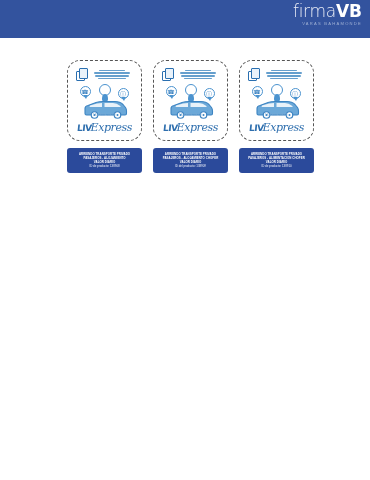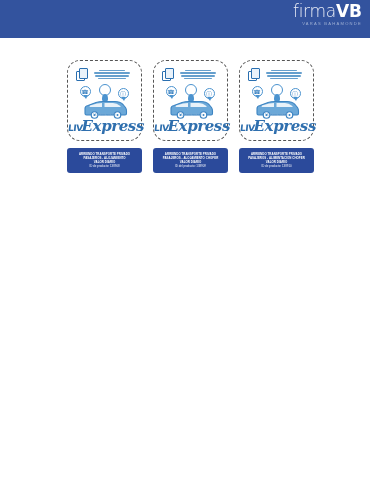--- a/index.html
+++ b/index.html
@@ -216,22 +216,22 @@
     display: inline-block;
     font-size: 9px;
     font-weight: 700;
     color: #2f6fae;
     font-family: "DejaVu Sans", sans-serif;
     letter-spacing: -0.5px;
     transform: skewX(-6deg);
   }
   .cb-word {
     display: inline-block;
-    font-size: 15px;
-    font-weight: 700;
+    font-size: 11px;
+    font-weight: 400;
     color: #2f6fae;
     font-family: "DejaVu Serif", serif;
     font-style: italic;
     letter-spacing: -0.4px;
     margin-left: -1px;
     text-align: right;
   }
   .cb-top {
     font-size: 2.6px;
     color: #7ba9d2;

